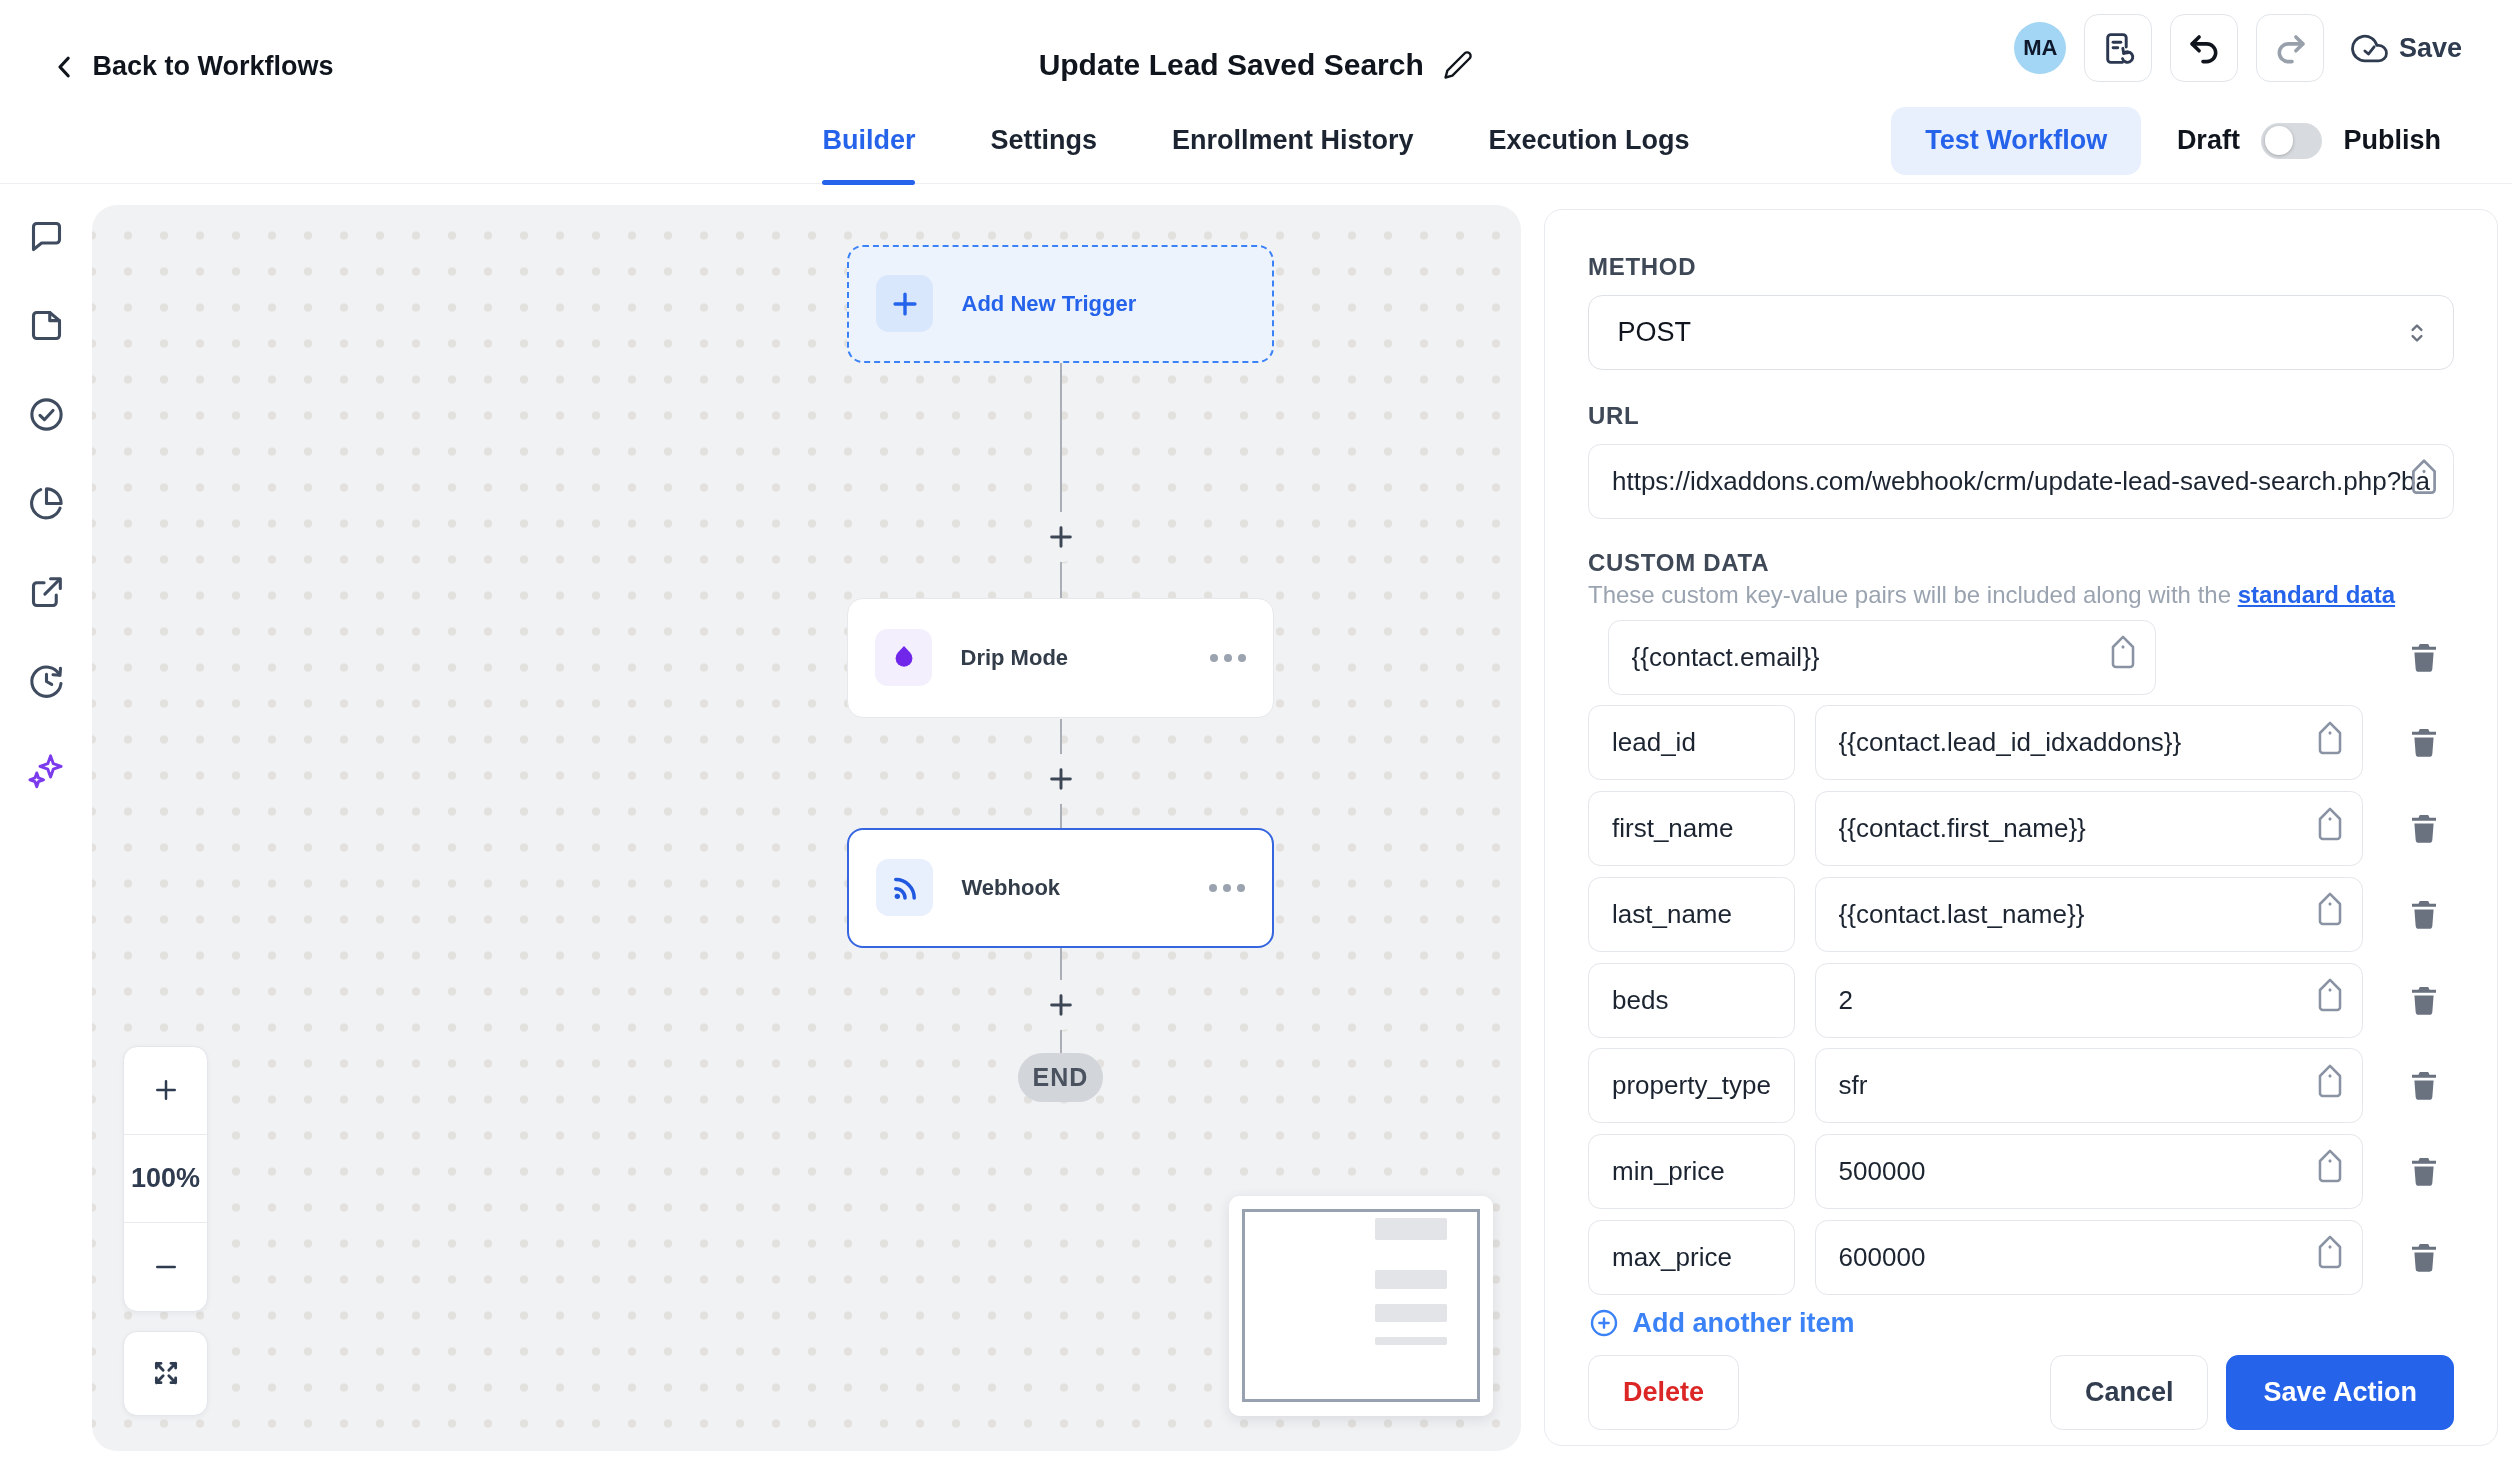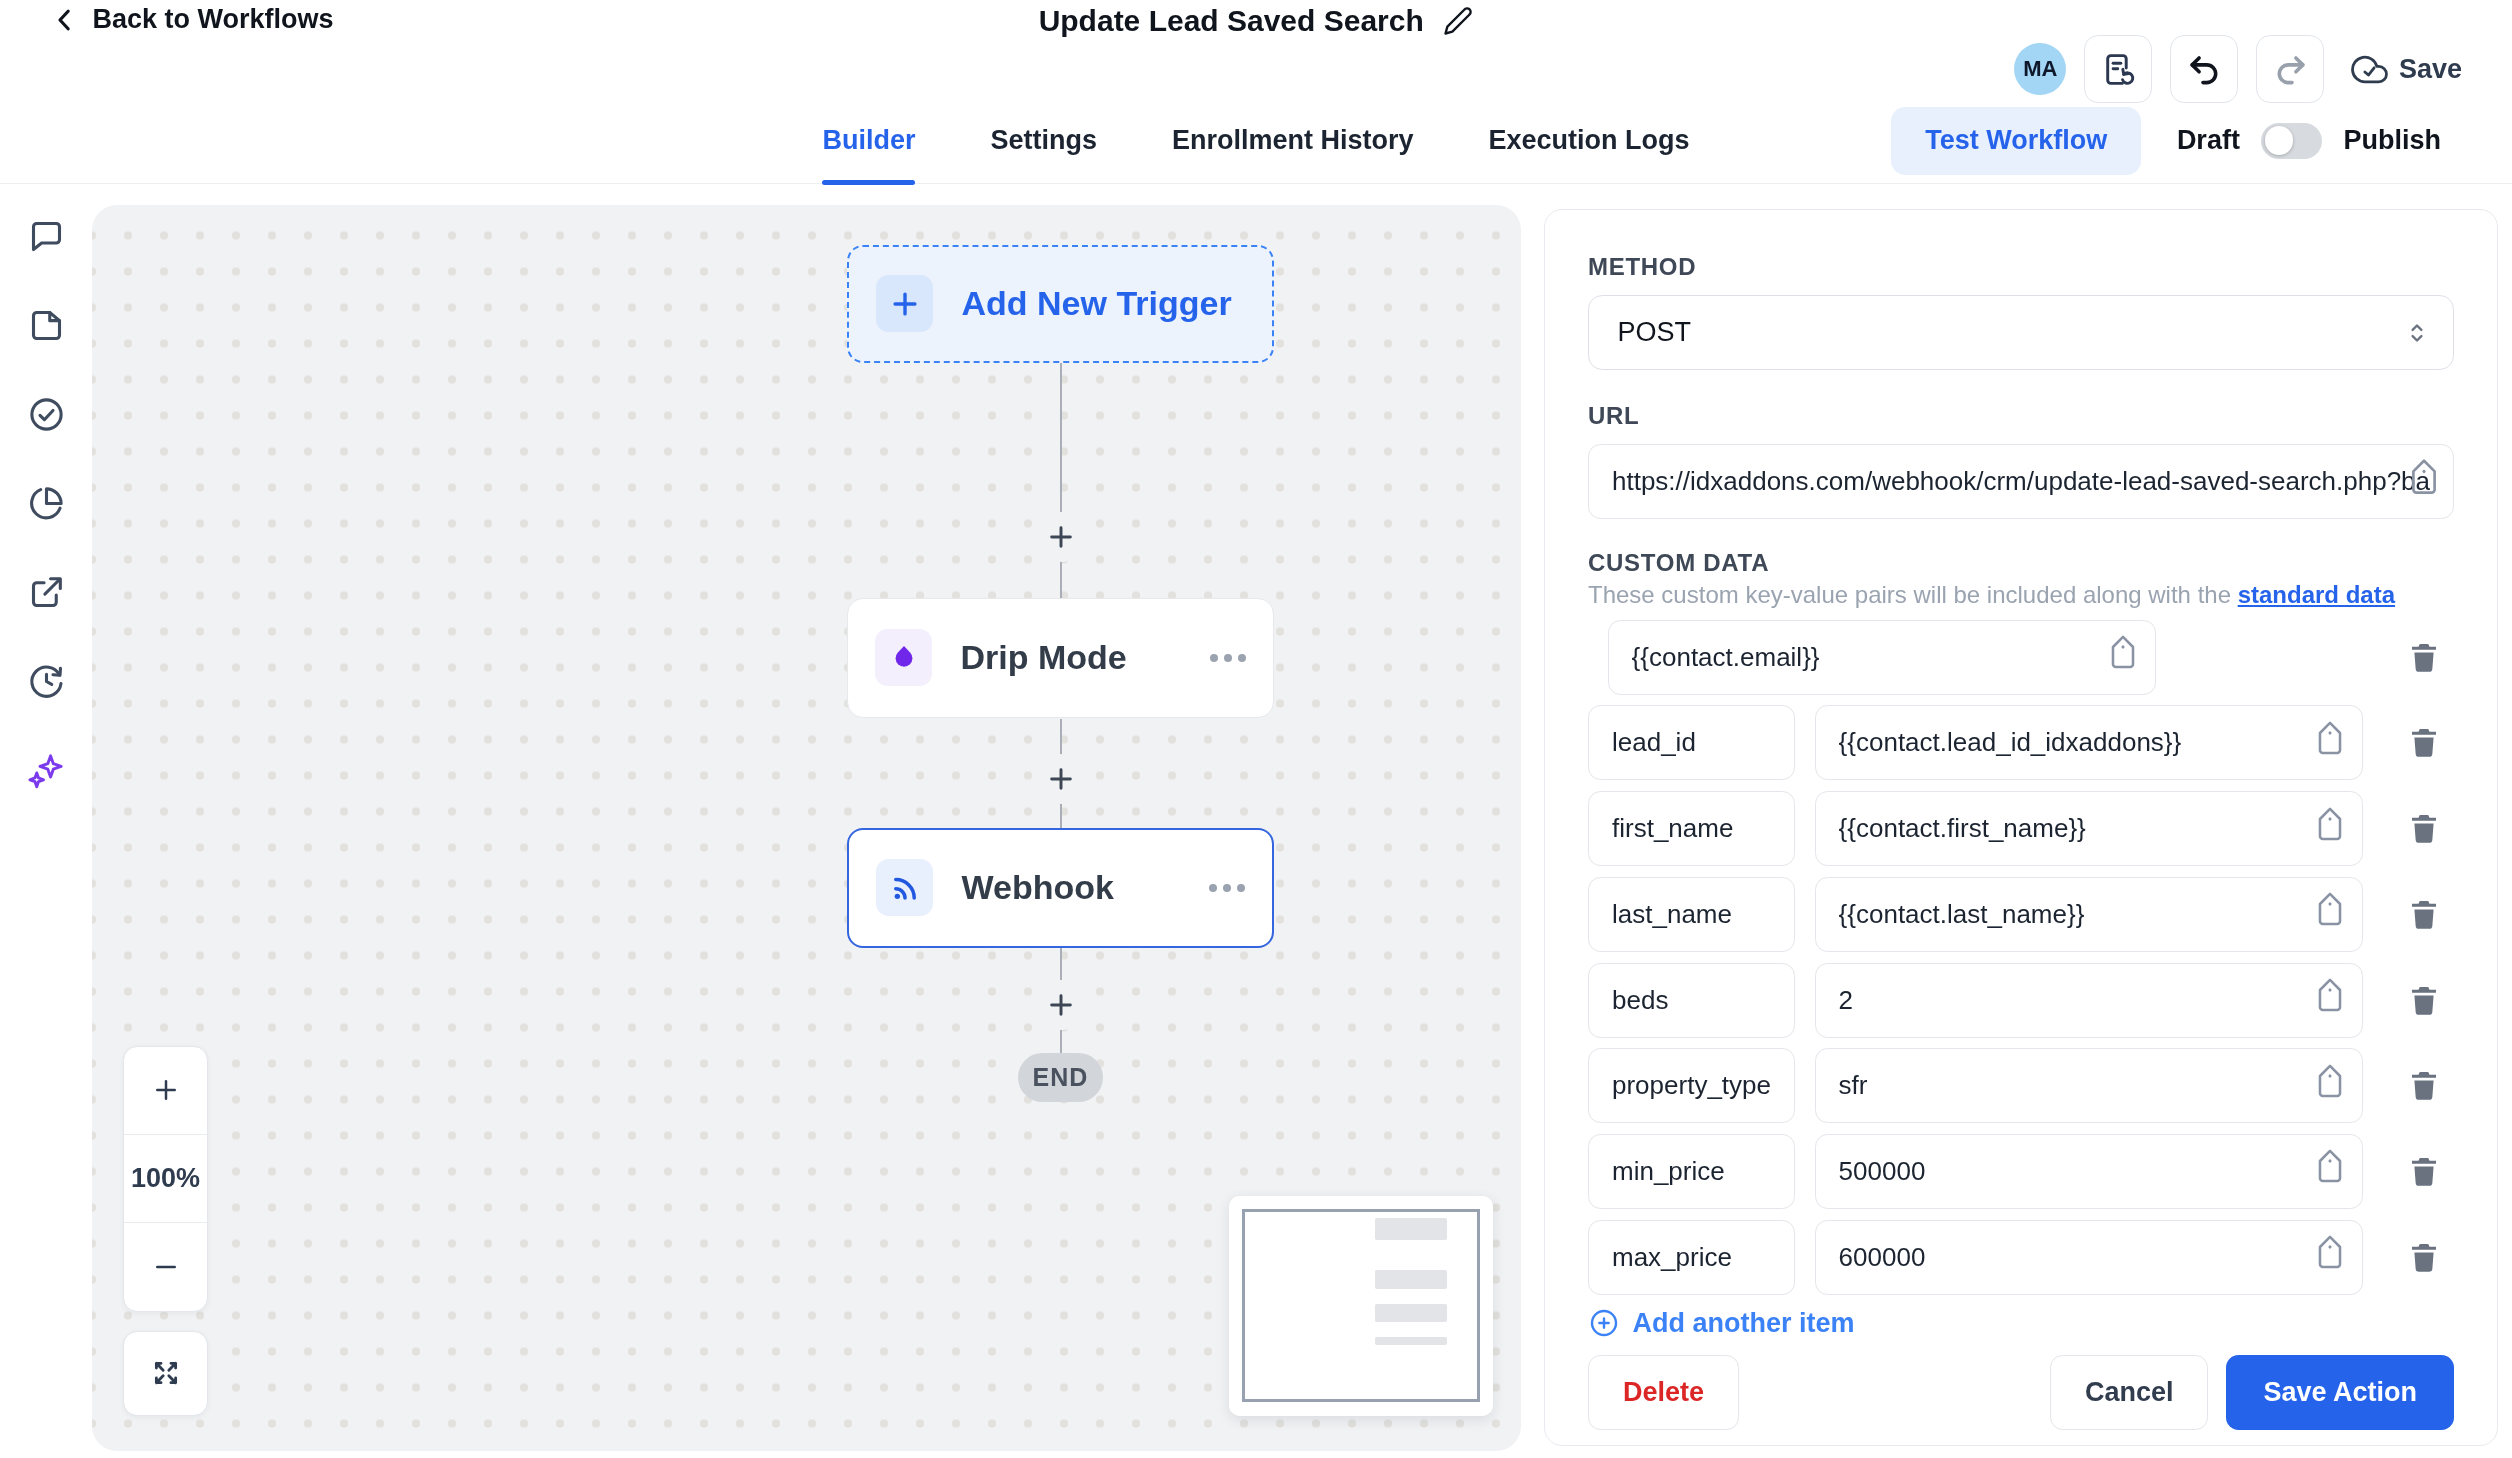--- a/index.html
+++ b/index.html
@@ -7,21 +7,21 @@
     --ink:#1f2937; --ink2:#3e4856; --muted:#9aa3b0; --border:#e3e6ea;
   }
   *{box-sizing:border-box; margin:0; padding:0;}
   html,body{width:2512px; height:1458px; overflow:hidden; background:#fff;
     font-family:"Liberation Sans", sans-serif; color:var(--ink);}
   button{font-family:inherit; background:none; border:none; cursor:pointer; color:inherit;}
   input{font-family:inherit;}
   svg{display:block;}
 
   
-  .topbar{position:relative; height:98px; display:flex; align-items:flex-start; padding:4px 50px;flex-direction:column;}
+  .topbar{position:relative; height:98px; display:flex; align-items:flex-end; padding:16px 50px;}
   .back-btn{display:flex; align-items:center; gap:12.5px; font-size:27px; font-weight:700; color:#10151d;}
   .topbar-center{position:absolute; left:0; right:0; display:flex; justify-content:center; align-items:center; gap:19.6px; pointer-events:none;}
   .topbar-center *{pointer-events:auto;}
   .page-title{font-size:30px; font-weight:700; color:#10151d;}
   .topbar-right{margin-left:auto; display:flex; align-items:center; gap:18px;}
   .avatar{width:52px; height:52px; border-radius:50%; background:#a3d6f5; color:#0f172a;
     display:flex; align-items:center; justify-content:center; font-size:22px; font-weight:700;}
   .tool-btn{width:68px; height:68px; border:1.8px solid #e1e5ea; border-radius:14.2px;
     display:flex; align-items:center; justify-content:center; background:#fff;}
   .saved{display:flex; align-items:center; gap:10.7px; font-size:27px; font-weight:700; color:#2f3b4e; margin-left:9px;}
@@ -58,21 +58,21 @@
     display:flex; align-items:center; justify-content:center; color:#3c4654;}
   .node{position:absolute; left:755px; width:427px; display:flex; align-items:center; background:#fff;
     border:1.8px solid #e6e8ec; border-radius:16px; padding:0 27px;}
   .node.trigger{top:40px; height:118px; background:#ecf3fd; border:2.7px dashed #3b82f6;}
   .node.drip{top:393px; height:120px;}
   .node.webhook{top:623px; height:120px; border:2.2px solid #3566e0;}
   .node-icon{width:57px; height:57px; border-radius:12.5px; display:flex; align-items:center; justify-content:center;}
   .trigger .node-icon{background:#d8e7fc; color:var(--accent);}
   .drip .node-icon{background:#f3effd;}
   .webhook .node-icon{background:#e8effd; color:#2158e0;}
-  .node-label{margin-left:28.5px; font-size:34px; font-weight:600; color:#333c49;}
+  .node-label{margin-left:28.5px; font-size:22px; font-weight:600; color:#333c49;}
   .trigger .node-label{color:var(--accent); font-weight:700;}
   .dots-menu{margin-left:auto; color:#9aa3af; display:flex; gap:6.2px;}
   .dots-menu i{width:8px; height:8px; border-radius:50%; background:#9aa3af;}
   .end-pill{position:absolute; left:926px; top:848px; width:85px; height:49px; border-radius:25px;
     background:#d2d5da; color:#4a5260; font-size:25px; font-weight:700;
     display:flex; align-items:center; justify-content:center; letter-spacing:.04em;}
 
   .zoom-card{position:absolute; left:31px; top:841px; width:85px; background:#fff; border:1.8px solid #e3e6ea;
     border-radius:14.2px; overflow:hidden; box-shadow:0 1.8px 5.3px rgba(20,30,50,.05);}
   .zoom-cell{height:88px; width:100%; display:flex; align-items:center; justify-content:center;

